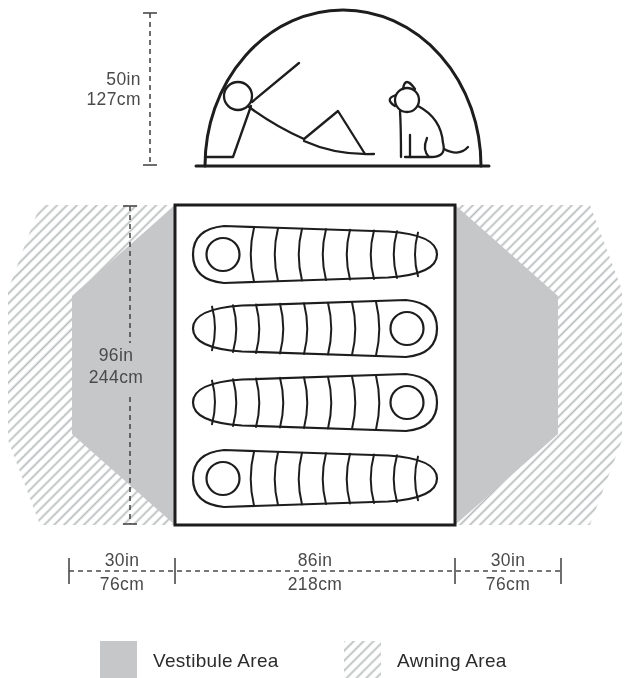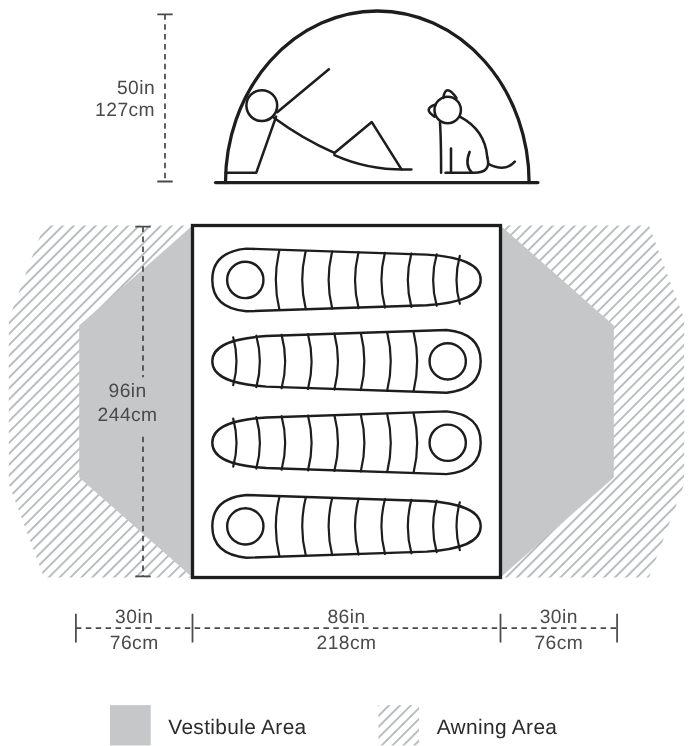--- a/index.html
+++ b/index.html
@@ -1,16 +1,16 @@
 <!DOCTYPE html>
 <html><head>
 <meta charset="utf-8">
 <style>
   html,body{margin:0;padding:0;background:#ffffff;}
-  .stage{width:630px;height:678px;position:relative;background:#ffffff;overflow:hidden;border-radius:24px;}
+  .stage{width:630px;height:678px;position:relative;background:#ffffff;overflow:hidden;}
   svg{display:block;}
   text{font-family:"Liberation Sans", sans-serif;}
   .dim-text{fill:#4a4a4a;font-size:17.5px;letter-spacing:.4px;}
   .legend-text{fill:#2b2b2b;font-size:19px;letter-spacing:.3px;}
   .outline{stroke:#1d1d1d;fill:none;stroke-linecap:round;stroke-linejoin:round;}
   .dash{stroke:#4a4a4a;stroke-width:1.6;stroke-dasharray:5 4;fill:none;}
   .tick{stroke:#4a4a4a;stroke-width:1.6;fill:none;}
 </style>
 </head>
 <body>

